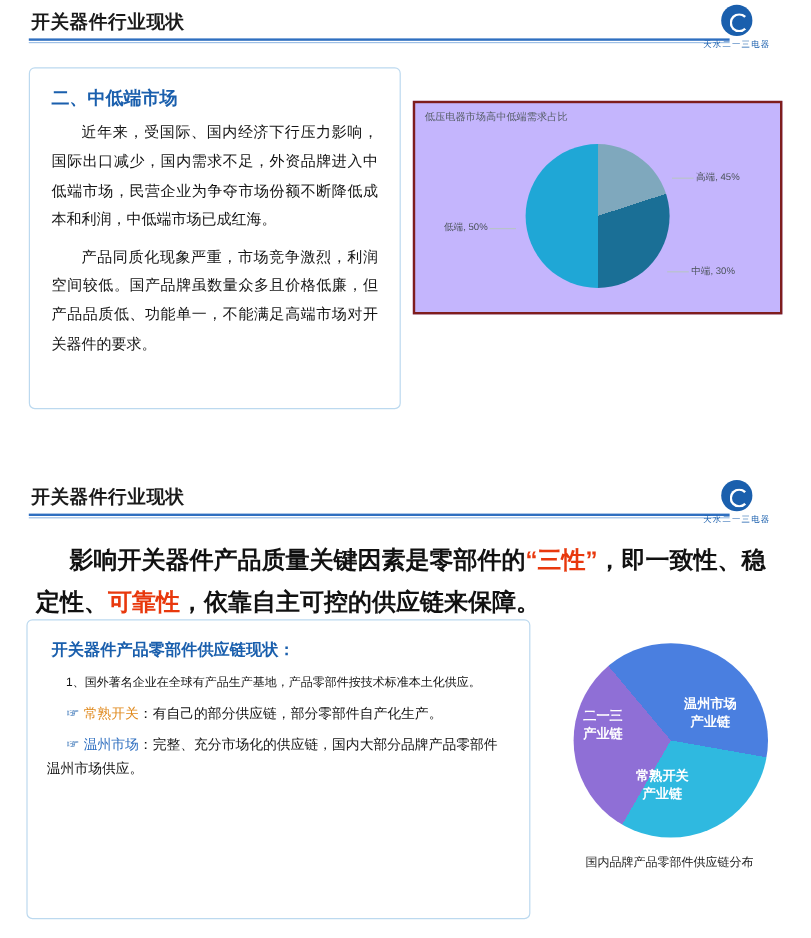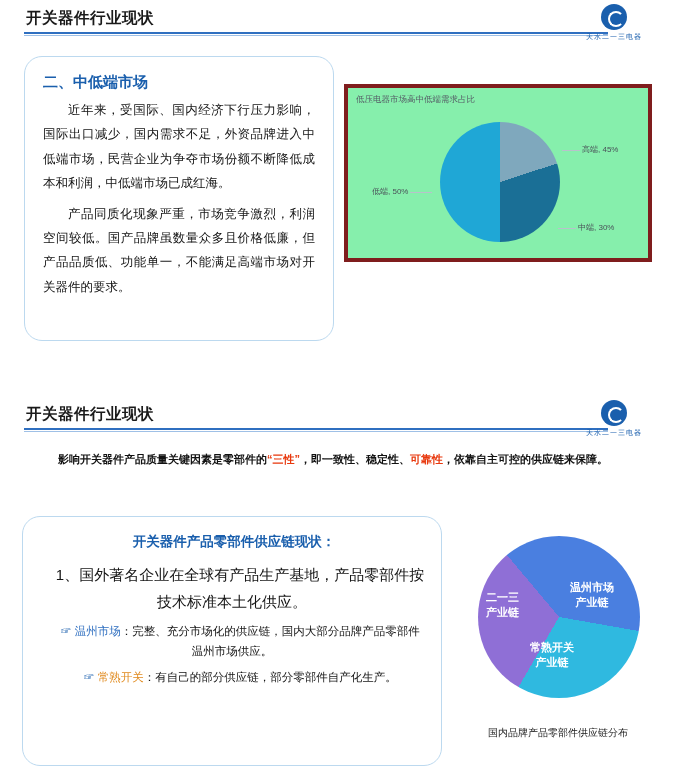--- a/index.html
+++ b/index.html
@@ -77,21 +77,21 @@
     letter-spacing: 1px;
     margin-top: 2px;
     white-space: nowrap;
   }
 
   
   .card {
     position: absolute;
     background: #ffffff;
     border: 1.5px solid #bcd9ef;
-    border-radius: 18px;
+    border-radius: 5px;
   }
   .s1-card {
     left: 24px; top: 56px;
     width: 310px; height: 285px;
     padding: 16px 18px 10px 18px;
     box-shadow: 0 0 0 0 #fff;
   }
   .s1-card-title {
     font-size: 15px;
     font-weight: bold;
@@ -105,22 +105,22 @@
     text-indent: 25px;
     margin: 6px 0 0 0;
     text-align: justify;
   }
 
   
   .chart-panel {
     position: absolute;
     left: 344px; top: 84px;
     width: 308px; height: 178px;
-    background: #86efac;
-    border: 4px solid #7f1d1d;
+    background: #c4b5fd;
+    border: 2px solid #7f1d1d;
   }
   .chart-caption {
     position: absolute;
     left: 8px; top: 6px;
     font-size: 8.5px;
     color: #555d66;
   }
   .pie-wrap {
     position: absolute;
     left: 92px; top: 34px;
@@ -140,42 +140,41 @@
     position: absolute;
     background: #b8c2cb;
     height: 1px;
   }
 
   
   .s2-lead {
     position: absolute;
     left: 30px; top: 54px;
     width: 616px;
-    font-size: 11px;
+    font-size: 20px;
     font-weight: bold;
     line-height: 1.75;
     color: #111111;
     text-indent: 28px;
   }
   .s2-lead .hl { color: #e8380d; }
 
   .s2-card {
     left: 22px; top: 120px;
     width: 420px; height: 250px;
     padding: 14px 16px 8px 16px;
-    text-align: center;
   }
   .s2-card-title {
     font-size: 13.5px;
     font-weight: bold;
     color: #1a5fad;
     margin: 2px 0 8px 4px;
   }
   .s2-item {
-    font-size: 15px;
+    font-size: 10px;
     line-height: 1.8;
     color: #141414;
     margin: 10px 0 0 0;
     text-indent: 16px;
   }
   .s2-bullet {
     font-size: 11.5px;
     line-height: 1.75;
     color: #141414;
     margin: 6px 0 0 0;
@@ -210,21 +209,20 @@
     line-height: 1.35;
     white-space: nowrap;
   }
   .s2-chart-caption {
     position: absolute;
     left: 0; top: 176px;
     width: 200px;
     text-align: center;
     font-size: 10px;
     color: #222;
-    margin-top: 14px;
   }
 </style>
 </head>
 <body>
 
 <div class="page">
 
   <div class="slide slide1">
 
     <div class="hdr">
@@ -276,25 +274,25 @@
     <div class="s2-lead">
       <span>影响开关器件产品质量关键因素是零部件的</span><span class="hl">“三性”</span><span>，即一致性、稳定性、</span><span class="hl">可靠性</span><span>，依靠自主可控的供应链来保障。</span>
     </div>
 
     <div class="card s2-card">
       <div class="s2-card-title">开关器件产品零部件供应链现状：</div>
       <p class="s2-item">1、国外著名企业在全球有产品生产基地，产品零部件按技术标准本土化供应。</p>
 
       <p class="s2-bullet">
         <span class="mark">☞</span>
-        <span class="name-blue">温州市场</span><span>：完整、充分市场化的供应链，国内大部分品牌产品零部件温州市场供应。</span>
+        <span class="name-orange">常熟开关</span><span>：有自己的部分供应链，部分零部件自产化生产。</span>
       </p>
       <p class="s2-bullet">
         <span class="mark">☞</span>
-        <span class="name-orange">常熟开关</span><span>：有自己的部分供应链，部分零部件自产化生产。</span>
+        <span class="name-blue">温州市场</span><span>：完整、充分市场化的供应链，国内大部分品牌产品零部件温州市场供应。</span>
       </p>
     </div>
 
     <div class="s2-chart">
       <div class="s2-pie-wrap">
         <div class="s2-pie" style="background: conic-gradient(from -40deg, #4a7fe0 0deg 140deg, #2fb9e0 140deg 250deg, #8f6fd6 250deg 360deg);"></div>
         <div class="s2-seg-label" style="left:92px; top:44px;">温州市场<br>产业链</div>
         <div class="s2-seg-label" style="left:52px; top:104px;">常熟开关<br>产业链</div>
         <div class="s2-seg-label" style="left:8px; top:54px;">二一三<br>产业链</div>
       </div>

